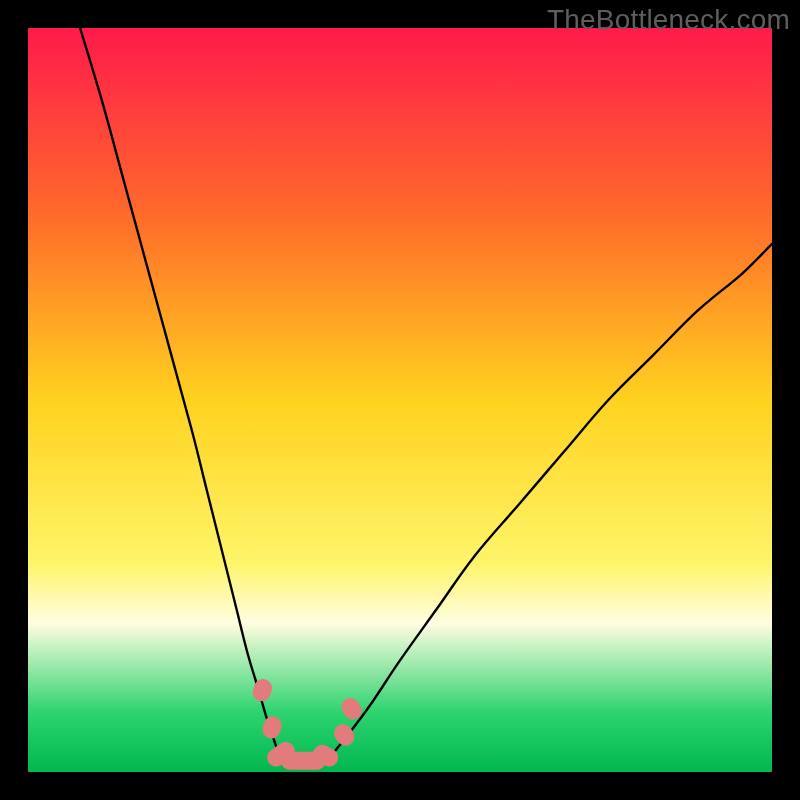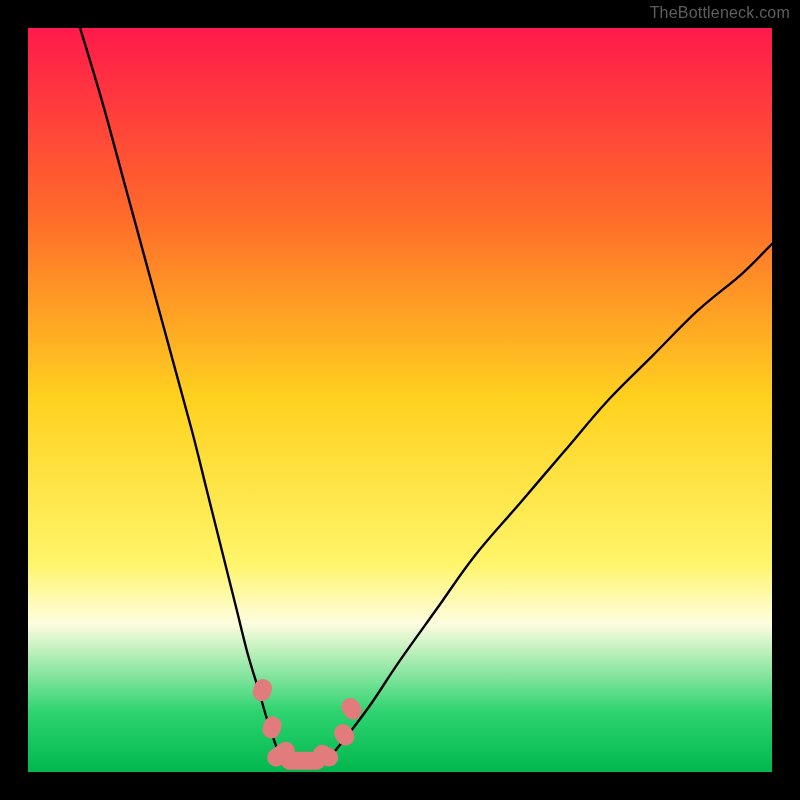--- a/index.html
+++ b/index.html
@@ -23,21 +23,21 @@
     left: 28px;
     width: 744px;
     height: 744px;
     overflow: hidden;
   }
   .watermark {
     position: absolute;
     top: 4px;
     right: 10px;
     color: #5e5e5e;
-    font-size: 16px;
+    font-size: 28px;
     font-weight: 500;
     letter-spacing: 0.2px;
     user-select: none;
   }
   svg { display: block; }
 </style>
 </head>
 <body>
 
 <div class="frame">

